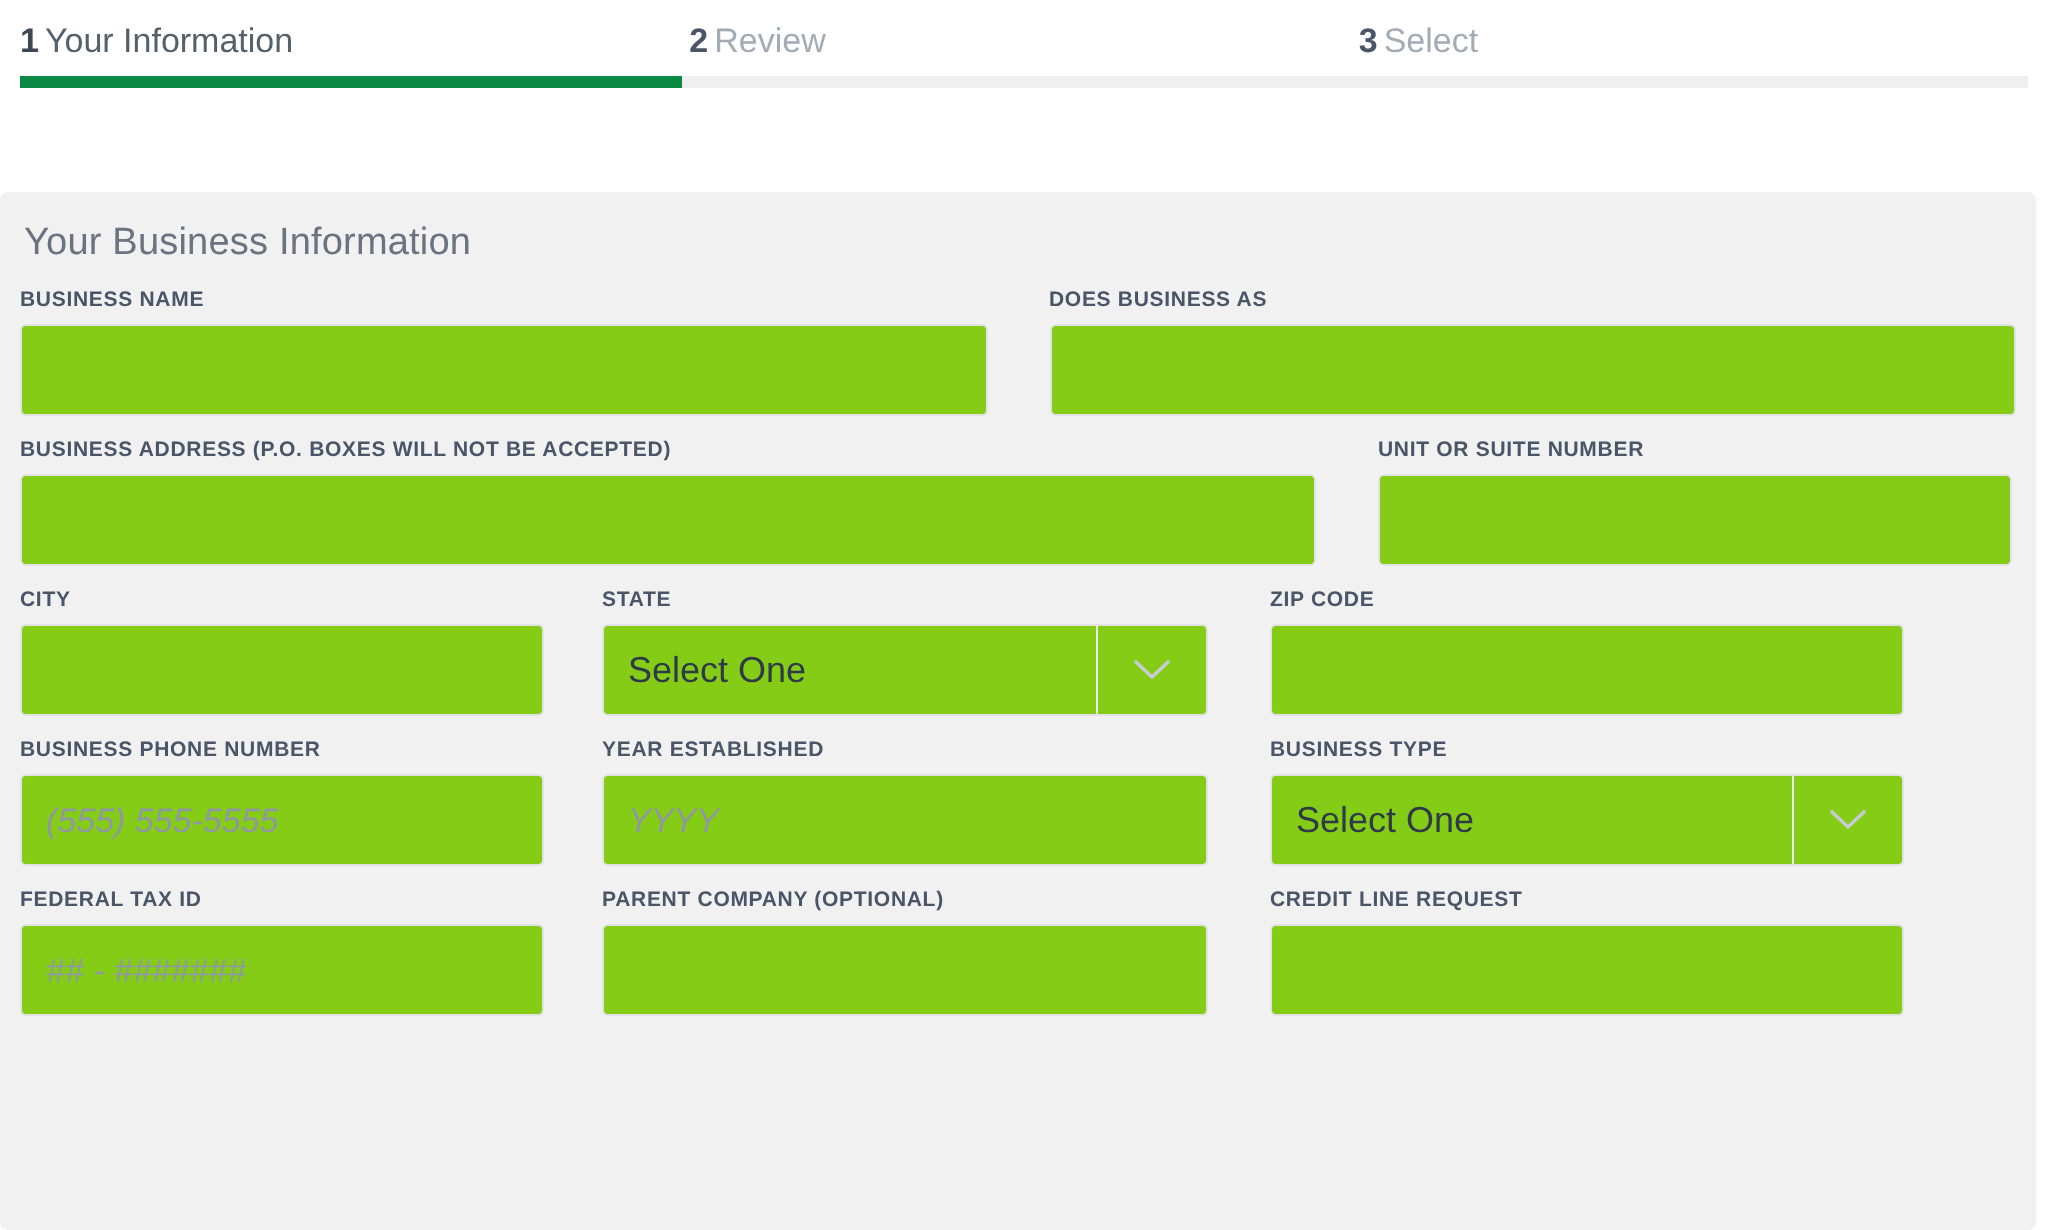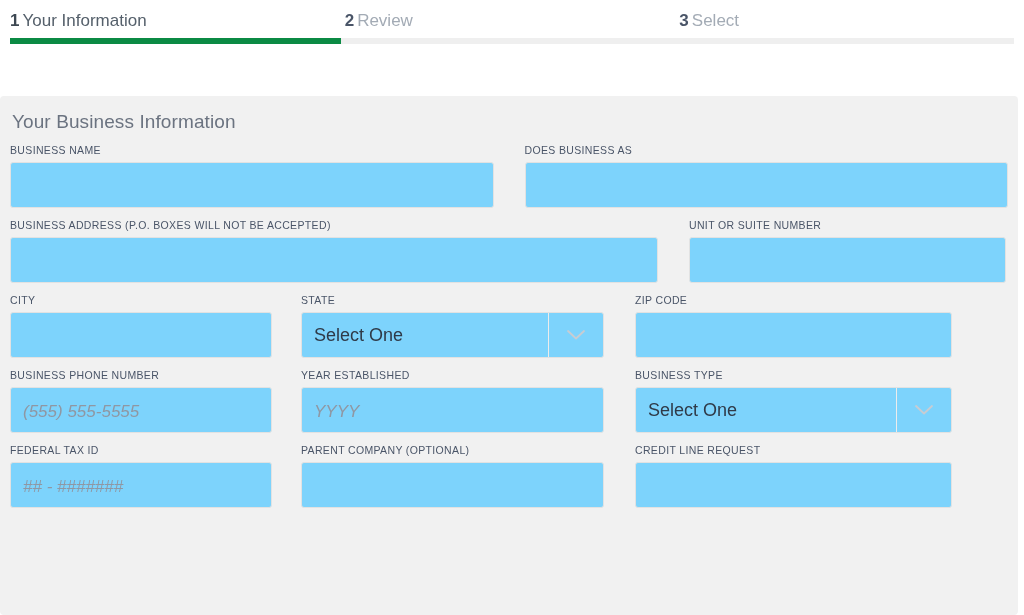--- a/index.html
+++ b/index.html
@@ -91,31 +91,31 @@
     margin-top: 11px;
   }
   .field {
     box-sizing: border-box;
   }
   .field + .field { margin-left: 22px; }
 
   .field-label {
     display: block;
     font-size: 10.5px;
-    font-weight: 400;
+    font-weight: 700;
     letter-spacing: 0.35px;
     color: #4a5568;
     text-transform: uppercase;
     margin-bottom: 6px;
     white-space: nowrap;
   }
   .control {
     position: relative;
     height: 46px;
-    background: #7dd3fc;
+    background: #84cc16;
     border: 1px solid #e2e2e2;
     border-radius: 3px;
     box-sizing: border-box;
     width: 100%;
     display: flex;
     align-items: flex-start;
   }
   .control input {
     border: 0;
     outline: 0;

